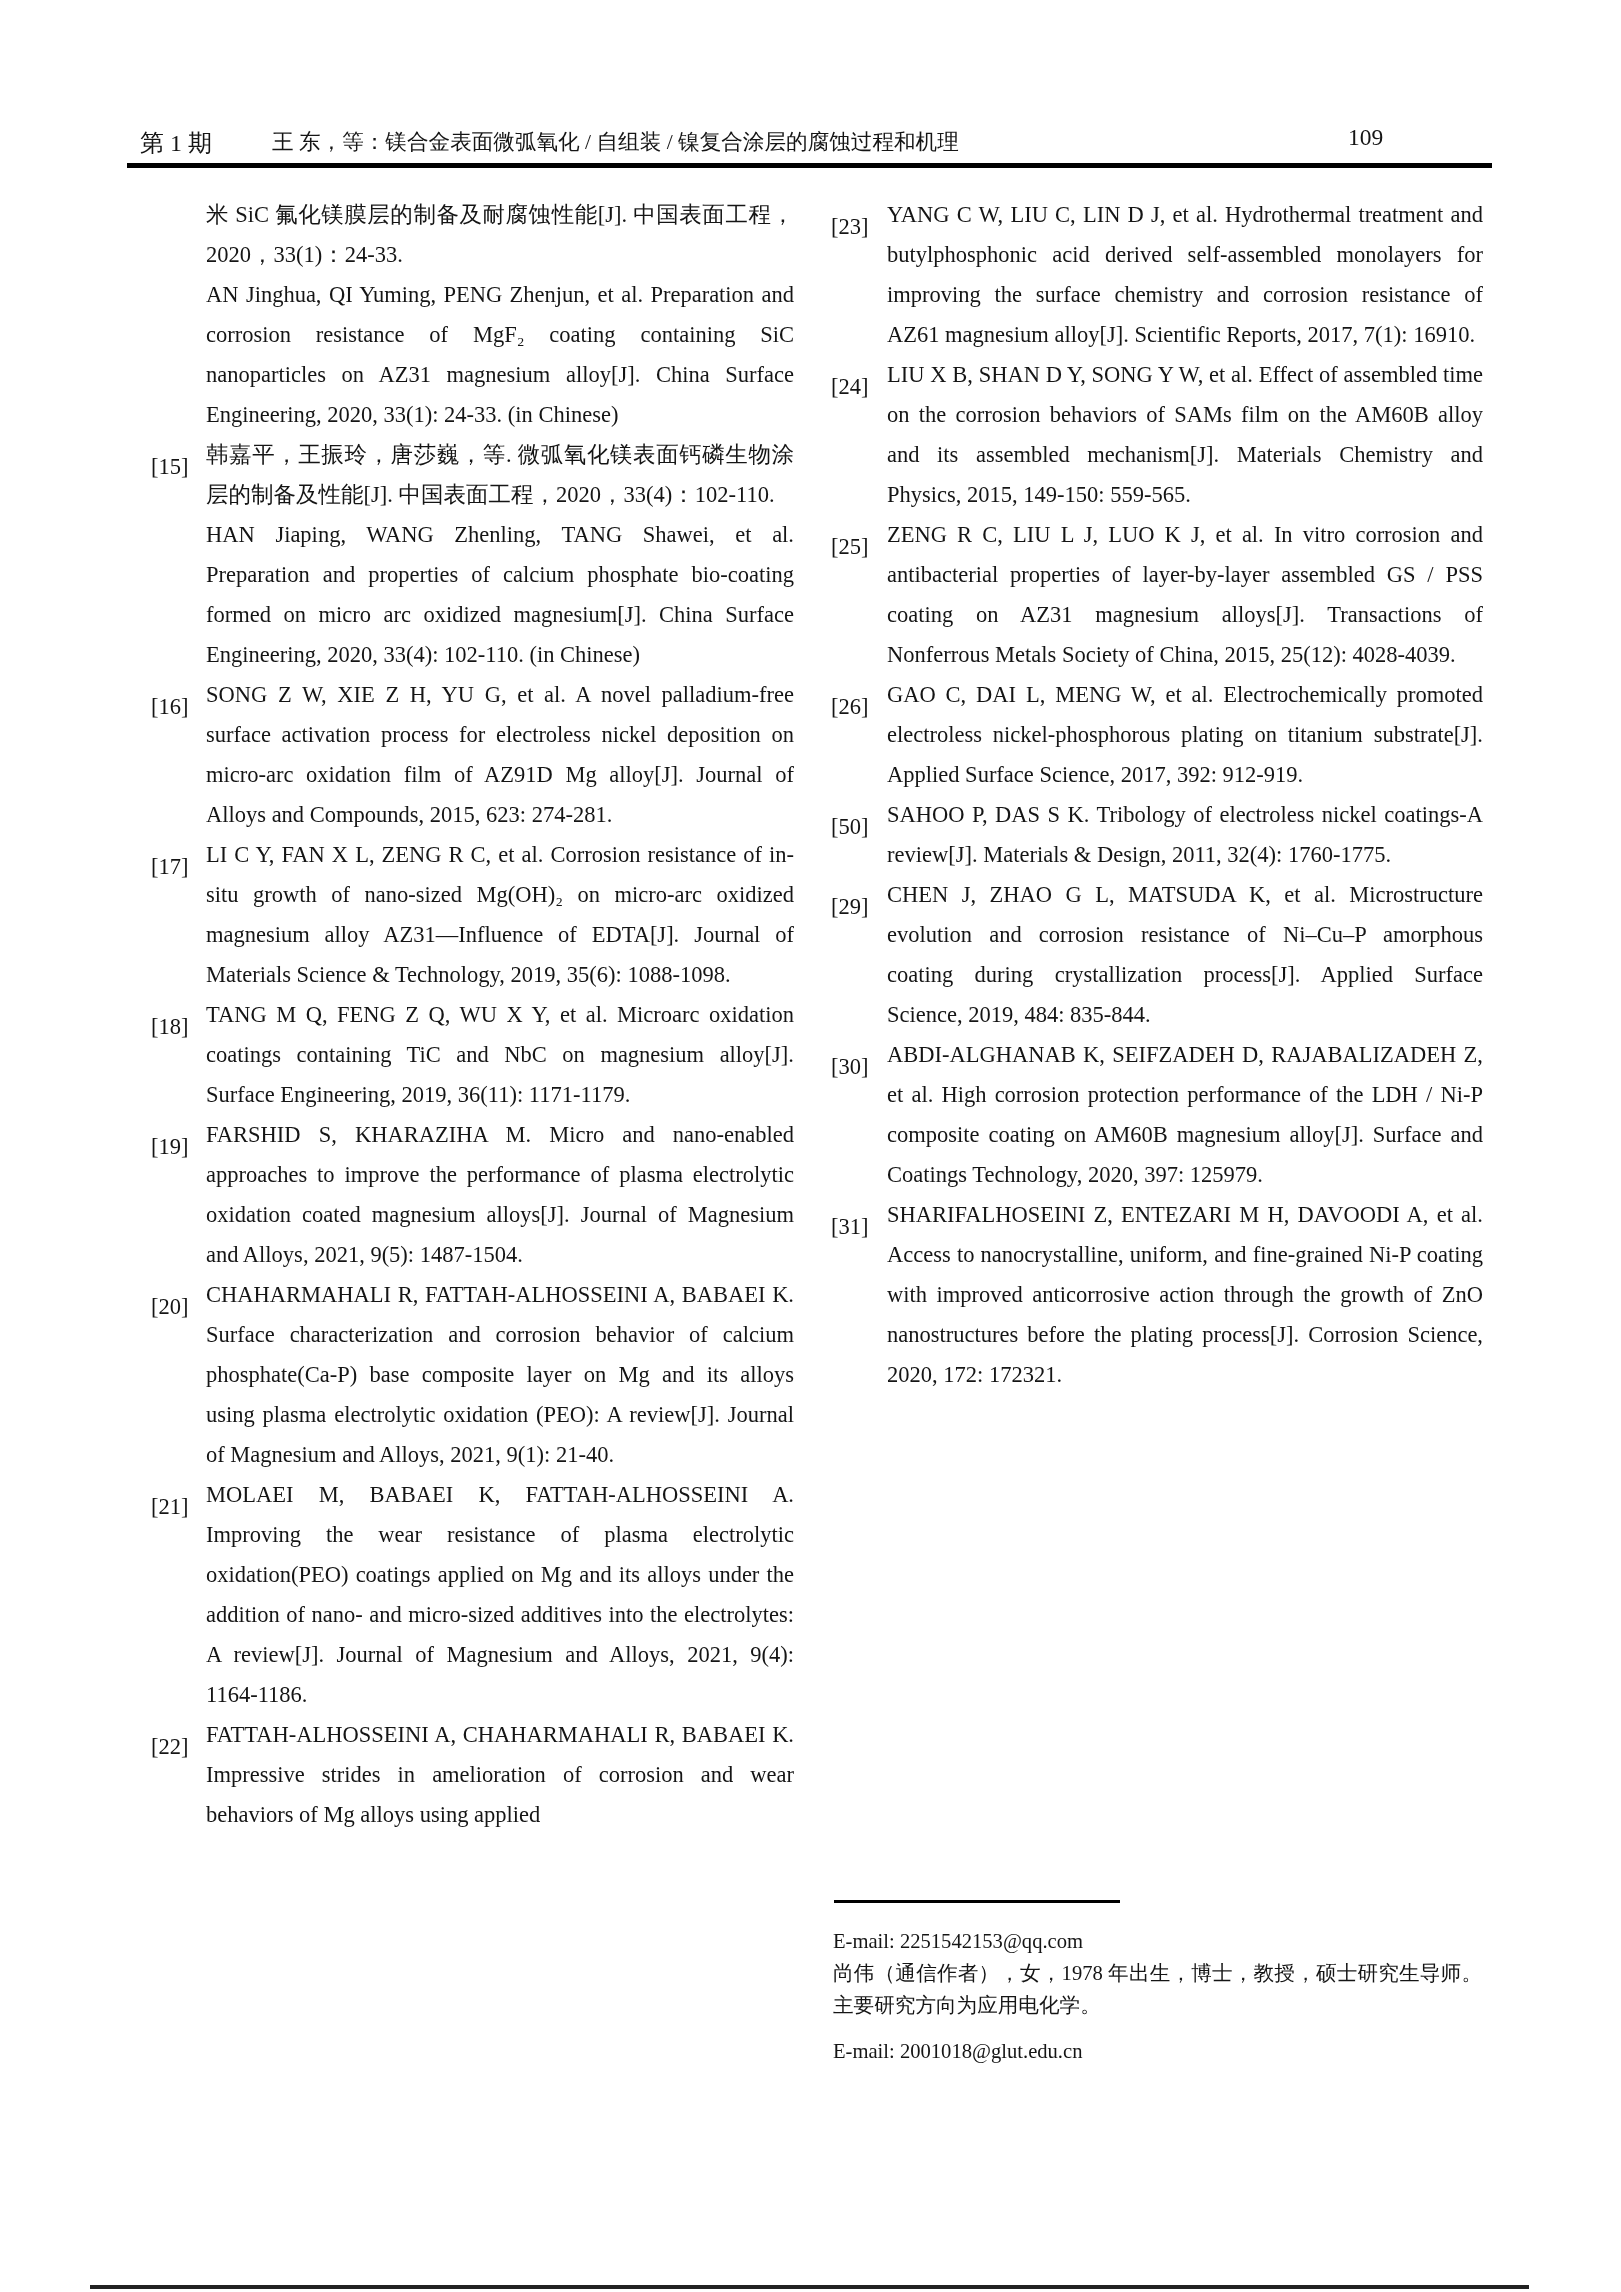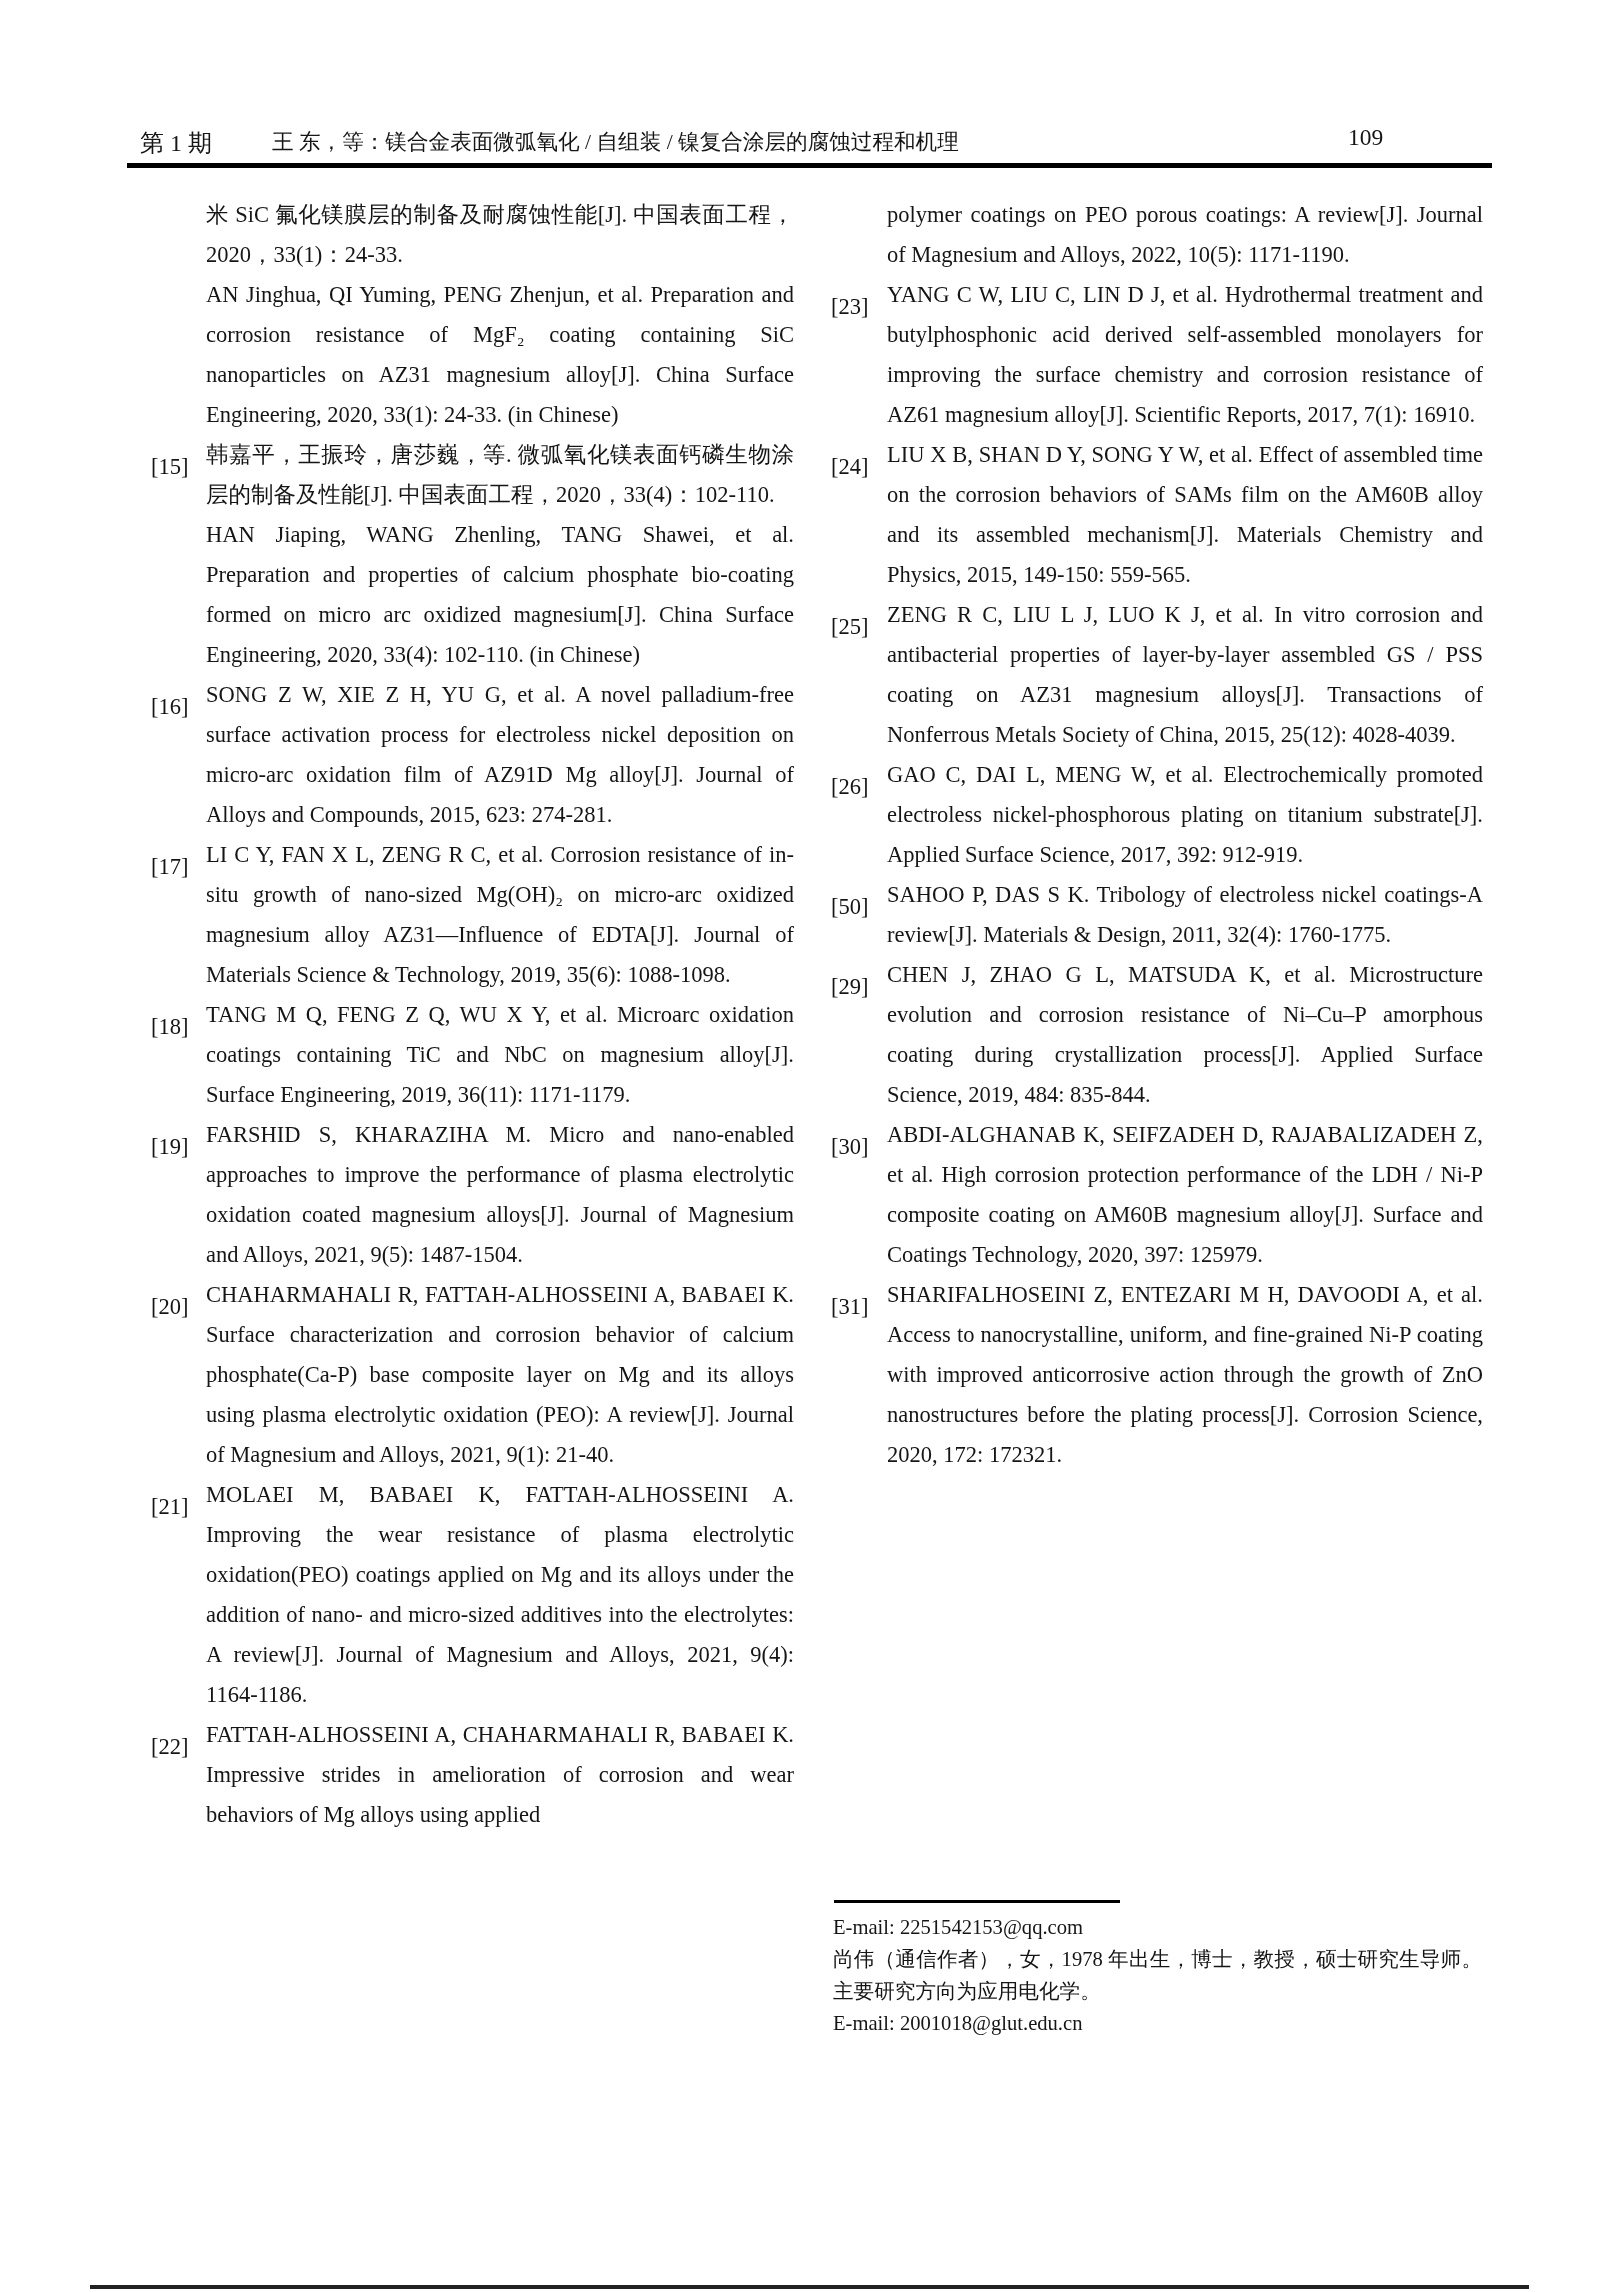--- a/index.html
+++ b/index.html
@@ -16,21 +16,21 @@
   .col-right{left:831px;width:652px;}
   .ref{position:relative;}
   .col-left .ref{padding-left:55px;}
   .col-right .ref{padding-left:56px;}
   .ref-label{position:absolute;left:0;top:12px;}
   .ref-part{text-align:justify;}
   .footnote-rule{position:absolute;left:834px;top:1900px;width:286px;height:2.9px;background:#000;}
   .footnote{position:absolute;left:833px;top:1911px;width:649px;font-size:20.6px;line-height:32px;}
   .bio-para{text-align:justify;}
   .bio-label{font-weight:bold;}
-  .email-line{text-align:left;}
+  .email-line{text-align:left;margin-top:14px;}
   .scan-edge{position:absolute;left:90px;top:2285px;width:1439px;height:3.9px;background:#222;}
 </style>
 </head>
 <body>
 
 <div>
   <span class="header-issue">第 1 期</span>
   <span class="header-title">王 东，等：镁合金表面微弧氧化 / 自组装 / 镍复合涂层的腐蚀过程和机理</span>
   <span class="header-page-number">109</span>
   <div class="header-rule"></div>
@@ -99,26 +99,20 @@
     <div class="ref">
       <span class="ref-label">[22]</span>
       <div class="ref-body">
         <div class="ref-part">FATTAH-ALHOSSEINI A, CHAHARMAHALI R, BABAEI K. Impressive strides in amelioration of corrosion and wear behaviors of Mg alloys using applied</div>
       </div>
     </div>
   </div>
 
 <div class="col col-right">
 
-    <div class="ref">
-      <span class="ref-label"></span>
-      <div class="ref-body">
-        <div class="ref-part">polymer coatings on PEO porous coatings: A review[J]. Journal of Magnesium and Alloys, 2022, 10(5): 1171-1190.</div>
-      </div>
-    </div>
 
     <div class="ref">
       <span class="ref-label">[23]</span>
       <div class="ref-body">
         <div class="ref-part">YANG C W, LIU C, LIN D J, et al. Hydrothermal treatment and butylphosphonic acid derived self-assembled monolayers for improving the surface chemistry and corrosion resistance of AZ61 magnesium alloy[J]. Scientific Reports, 2017, 7(1): 16910.</div>
       </div>
     </div>
 
     <div class="ref">
       <span class="ref-label">[24]</span>

